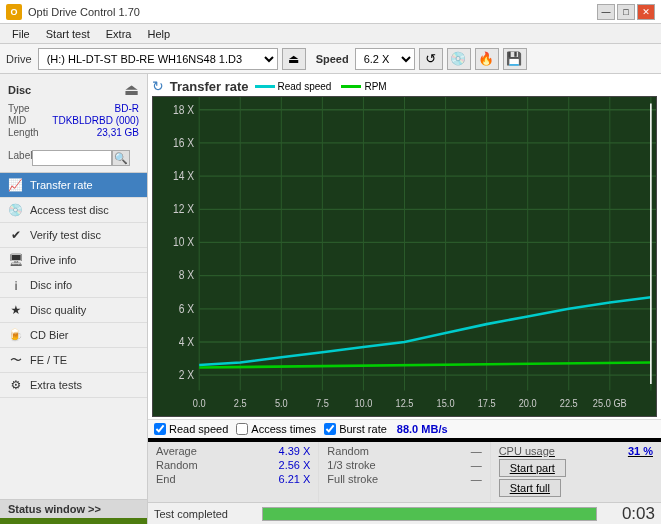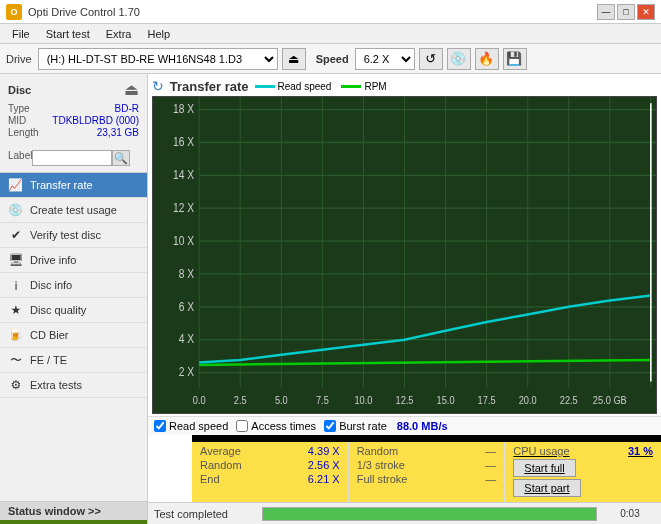--- a/index.html
+++ b/index.html
@@ -188,21 +188,21 @@
       font-size: 12px;
     }
 
     
     .section-header {
       background: #d8d8d8;
       padding: 3px 8px;
       font-size: 11px;
       font-weight: bold;
       color: #333;
-      border-bottom: 4px solid #4d7c0f;
+      border-bottom: 6px solid #4d7c0f;
       border-top: 1px solid #ccc;
     }
 
     
     .status-bar {
       height: 22px;
       background: #f0f0f0;
       border-top: 1px solid #ccc;
       display: flex;
       align-items: center;
@@ -214,21 +214,21 @@
       flex: 1;
       height: 14px;
       background: #ddd;
       border: 1px solid #aaa;
       margin: 0 4px;
     }
     .progress-bar-fill {
       height: 100%;
       background: #50c050;
     }
-    .status-time { font-size: 10px; color: #333; min-width: 50px; text-align: center; }
+    .status-time { font-size: 17px; color: #333; min-width: 50px; text-align: right; }
 
     
     .content {
       flex: 1;
       display: flex;
       flex-direction: column;
       background: white;
     }
 
     
@@ -298,23 +298,22 @@
       align-items: center;
       gap: 3px;
       font-size: 11px;
     }
     .checkbox-item input[type=checkbox] { width: 12px; height: 12px; }
     .burst-rate { margin-left: 2px; color: #0000cc; font-weight: bold; }
 
     
     .metrics-area {
       display: flex;
-      border-top: 7px solid #000000;
-      background: #fde047;
-      margin-left: 44px;
+      border-top: 4px solid #000000;
+      background: #e5e5e5;
     }
     .metrics-col {
       flex: 1;
       padding: 3px 8px;
       border-right: 1px solid #ddd;
     }
     .metrics-col:last-child { border-right: none; text-decoration: underline; }
     .metric-row {
       display: flex;
       justify-content: space-between;
@@ -401,21 +400,21 @@
       </div>
     </div>
 
     <div class="nav-list">
       <div class="nav-item active">
         <span class="nav-icon">📈</span>
         <span>Transfer rate</span>
       </div>
       <div class="nav-item">
         <span class="nav-icon">💿</span>
-        <span>Create test usage</span>
+        <span>Access test disc</span>
       </div>
       <div class="nav-item">
         <span class="nav-icon">✔</span>
         <span>Verify test disc</span>
       </div>
       <div class="nav-item">
         <span class="nav-icon">🖥</span>
         <span>Drive info</span>
       </div>
       <div class="nav-item">
@@ -569,24 +568,24 @@
           <span class="metric-value-dash">—</span>
         </div>
       </div>
 
       <div class="metrics-col">
         <div class="metric-row">
           <span class="metric-label">CPU usage</span>
           <span class="cpu-value">31 %</span>
         </div>
         <div class="metric-row">
+          <button class="metric-btn">Start part</button>
+        </div>
+        <div class="metric-row">
           <button class="metric-btn">Start full</button>
-        </div>
-        <div class="metric-row">
-          <button class="metric-btn">Start part</button>
         </div>
       </div>
     </div>
 
     <div class="status-bar">
       <span class="status-text">Test completed</span>
       <div class="progress-bar-container">
         <div class="progress-bar-fill" style="width:100%;"></div>
       </div>
       <span class="status-time">0:03</span>

